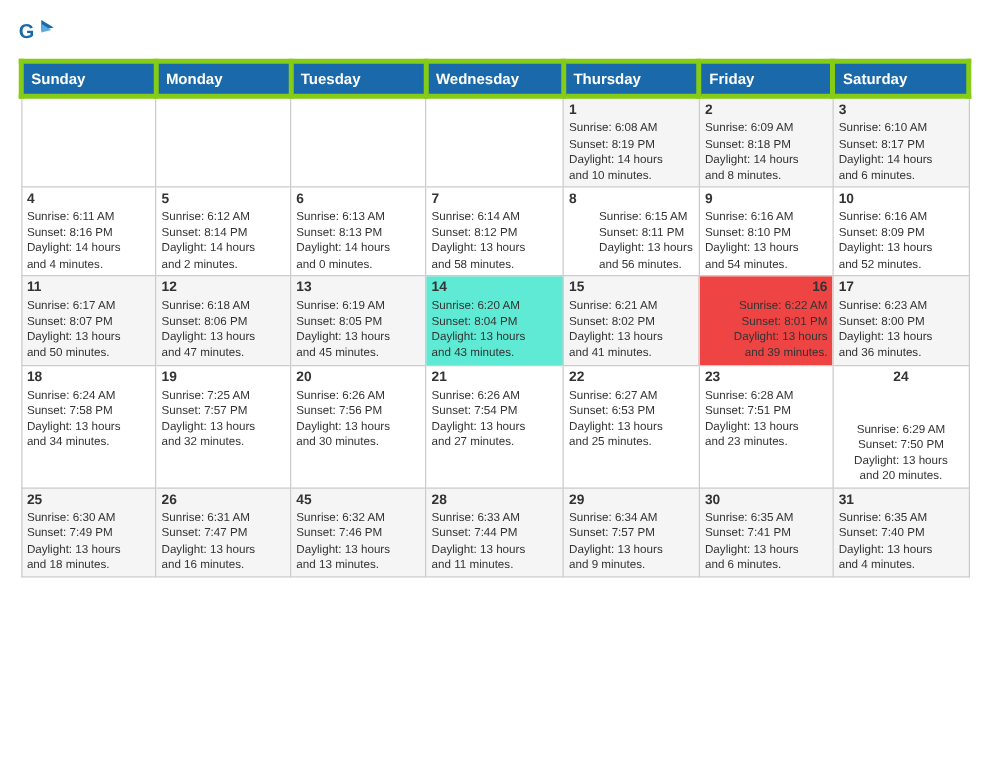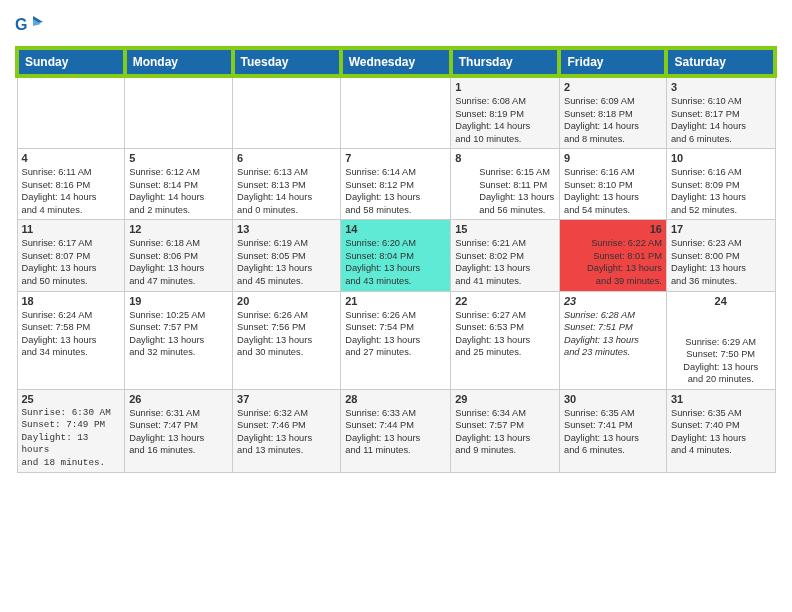--- a/index.html
+++ b/index.html
@@ -259,21 +259,21 @@
         <tr>
           <td style="background: rgb(255, 255, 255);">
             <span class="day-number">18</span>
             <div class="day-info" style="white-space: pre-line;">Sunrise: 6:24 AM
 Sunset: 7:58 PM
 Daylight: 13 hours
 and 34 minutes.</div>
           </td>
           <td style="background: rgb(255, 255, 255);">
             <span class="day-number">19</span>
-            <div class="day-info" style="white-space: pre-line;">Sunrise: 10:25 AM
+            <div class="day-info" style="white-space: pre-line;">Sunrise: 7:25 AM
 Sunset: 7:57 PM
 Daylight: 13 hours
 and 32 minutes.</div>
           </td>
           <td style="background: rgb(255, 255, 255);">
             <span class="day-number">20</span>
             <div class="day-info" style="white-space: pre-line;">Sunrise: 6:26 AM
 Sunset: 7:56 PM
 Daylight: 13 hours
 and 30 minutes.</div>
@@ -285,52 +285,52 @@
 Daylight: 13 hours
 and 27 minutes.</div>
           </td>
           <td style="background: rgb(255, 255, 255);">
             <span class="day-number">22</span>
             <div class="day-info" style="white-space: pre-line;">Sunrise: 6:27 AM
 Sunset: 6:53 PM
 Daylight: 13 hours
 and 25 minutes.</div>
           </td>
-          <td style="background: rgb(255, 255, 255); font-style: italic;">
+          <td style="background: rgb(255, 255, 255);">
             <span class="day-number">23</span>
             <div class="day-info" style="white-space: pre-line;">Sunrise: 6:28 AM
 Sunset: 7:51 PM
 Daylight: 13 hours
 and 23 minutes.</div>
           </td>
           <td style="background: rgb(255, 255, 255); text-align: center;">
             <span class="day-number">24</span>
             <div class="day-info" style="white-space: pre-line; margin-top: 29px;">Sunrise: 6:29 AM
 Sunset: 7:50 PM
 Daylight: 13 hours
 and 20 minutes.</div>
           </td>
         </tr>
         <tr>
           <td style="background: rgb(245, 245, 245);">
             <span class="day-number">25</span>
-            <div class="day-info" style="white-space: pre-line; font-family: Liberation Mono, monospace;">Sunrise: 6:30 AM
+            <div class="day-info" style="white-space: pre-line;">Sunrise: 6:30 AM
 Sunset: 7:49 PM
 Daylight: 13 hours
 and 18 minutes.</div>
           </td>
           <td style="background: rgb(245, 245, 245);">
             <span class="day-number">26</span>
             <div class="day-info" style="white-space: pre-line;">Sunrise: 6:31 AM
 Sunset: 7:47 PM
 Daylight: 13 hours
 and 16 minutes.</div>
           </td>
           <td style="background: rgb(245, 245, 245);">
-            <span class="day-number">37</span>
+            <span class="day-number">45</span>
             <div class="day-info" style="white-space: pre-line;">Sunrise: 6:32 AM
 Sunset: 7:46 PM
 Daylight: 13 hours
 and 13 minutes.</div>
           </td>
           <td style="background: rgb(245, 245, 245);">
             <span class="day-number">28</span>
             <div class="day-info" style="white-space: pre-line;">Sunrise: 6:33 AM
 Sunset: 7:44 PM
 Daylight: 13 hours

